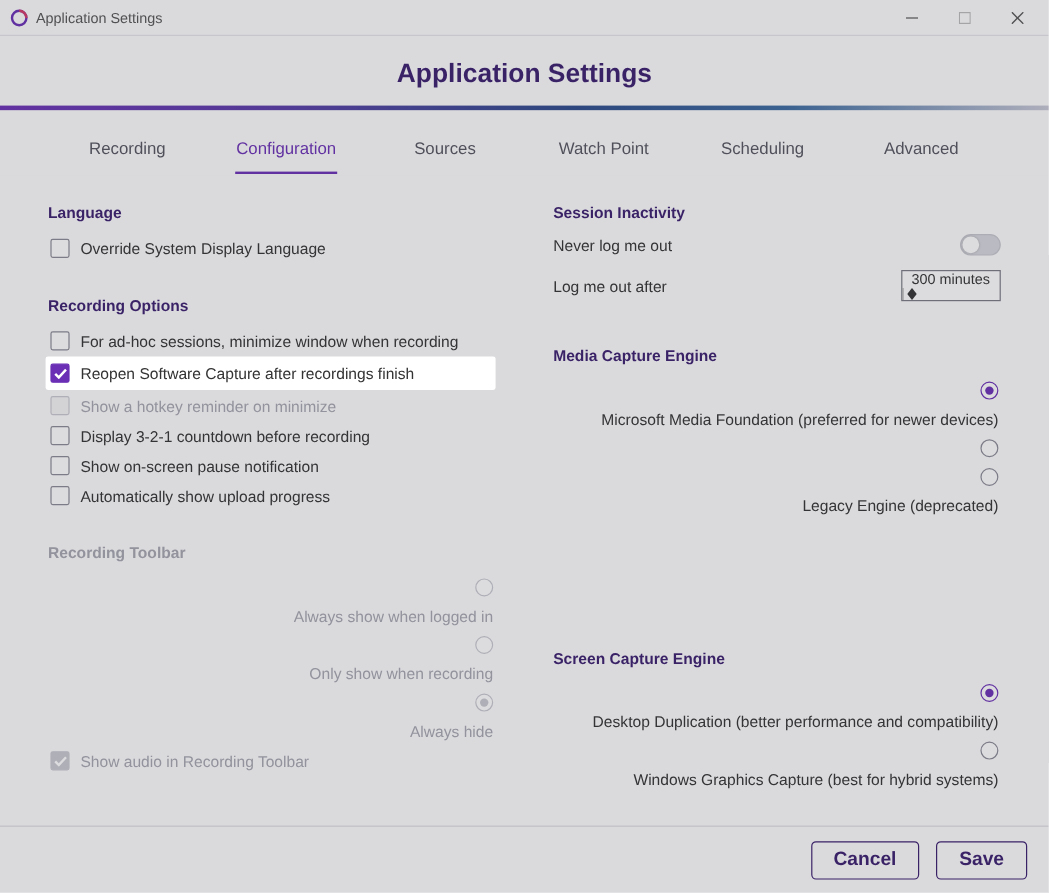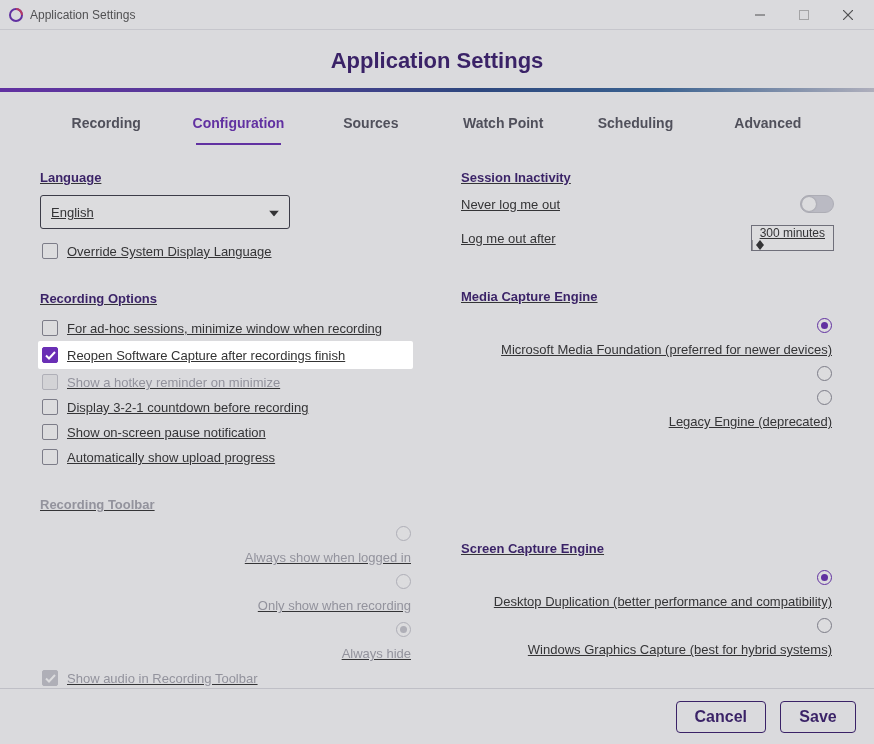--- a/index.html
+++ b/index.html
@@ -51,21 +51,21 @@
   
   .tabs {
     display: flex; align-items: flex-end;
     padding: 0 40px;
     background: #fdfdfe;
     height: 54px;
     border-bottom: 1px solid transparent;
   }
   .tab {
     flex: 1; text-align: center;
-    font-size: 14px; font-weight: 700;
+    font-size: 14px; font-weight: 400;
     color: #555560;
     padding: 16px 0 14px 0;
     position: relative;
     cursor: default;
   }
   .tab.active { color: #6a2fb5; }
   .tab.active::after {
     content: ""; position: absolute; left: 18%; right: 18%; bottom: 0;
     height: 2px; background: #6a2fb5;
   }
@@ -74,21 +74,21 @@
   .content {
     padding: 24px 40px 0 40px;
     display: flex; gap: 48px;
     background: #fdfdfe;
   }
   .col { flex: 1; min-width: 0; }
   .section-title {
     font-size: 13px; font-weight: 700; color: #3a1d6e;
     margin-bottom: 10px;
   }
-  .section { margin-bottom: 28px; text-decoration: underline; }
+  .section { margin-bottom: 28px; }
 
   
   .select {
     width: 250px; height: 34px;
     border: 1px solid #3c3c48; border-radius: 3px;
     display: flex; align-items: center; padding: 0 10px;
     background: #fff; position: relative;
     margin-bottom: 10px;
   }
   .select .caret {
@@ -213,26 +213,20 @@
   <div class="tab">Scheduling</div>
   <div class="tab">Advanced</div>
 </div>
 
 <div class="content">
 
   <div class="col">
 
     <div class="section">
       <div class="section-title">Language</div>
-      <div class="select">
-        <span>English</span>
-        <span class="caret"><svg viewBox="0 0 10 6">
-              <path d="M0 0 L5 6 L10 0" fill="#333"></path>
-            </svg></span>
-      </div>
       <div class="check-row">
         <span class="checkbox"></span>
         <span>Override System Display Language</span>
       </div>
     </div>
 
     <div class="section">
       <div class="section-title">Recording Options</div>
 
       <div class="check-row">

